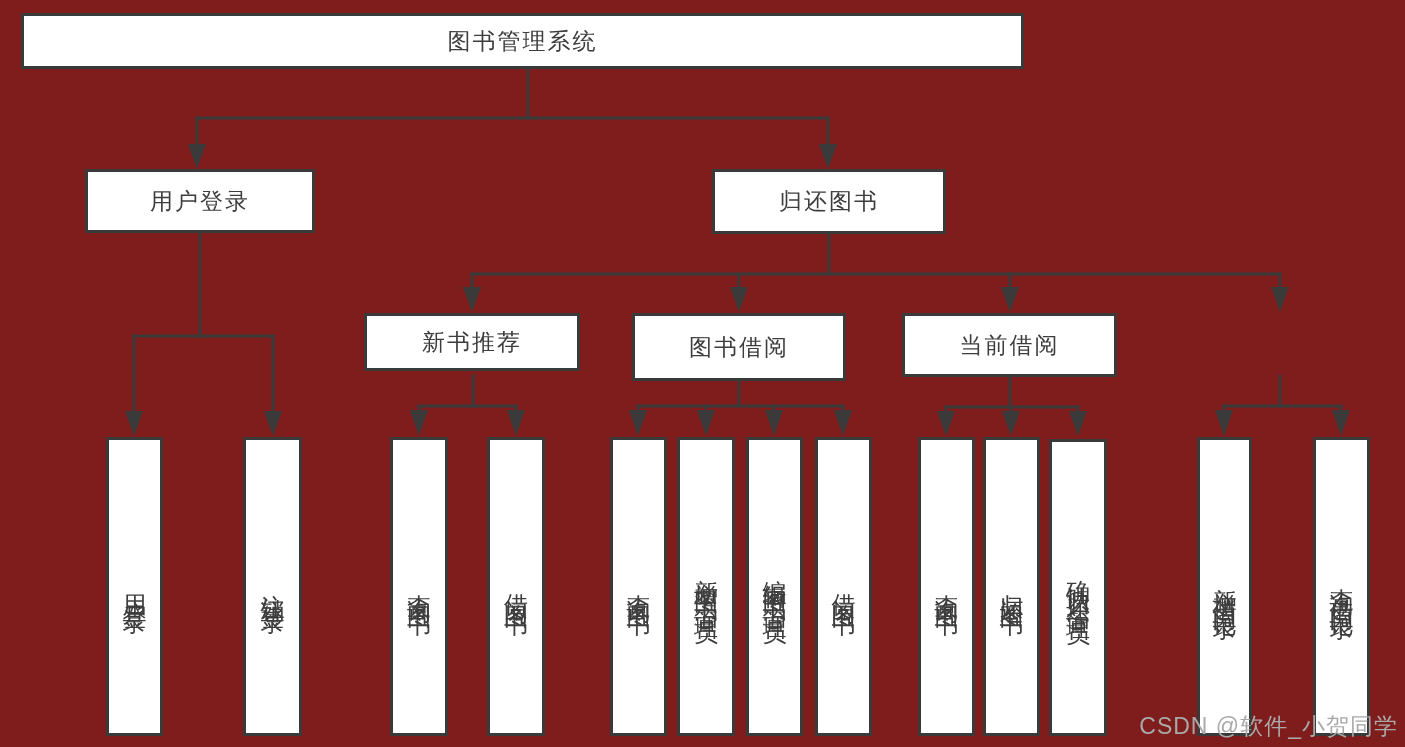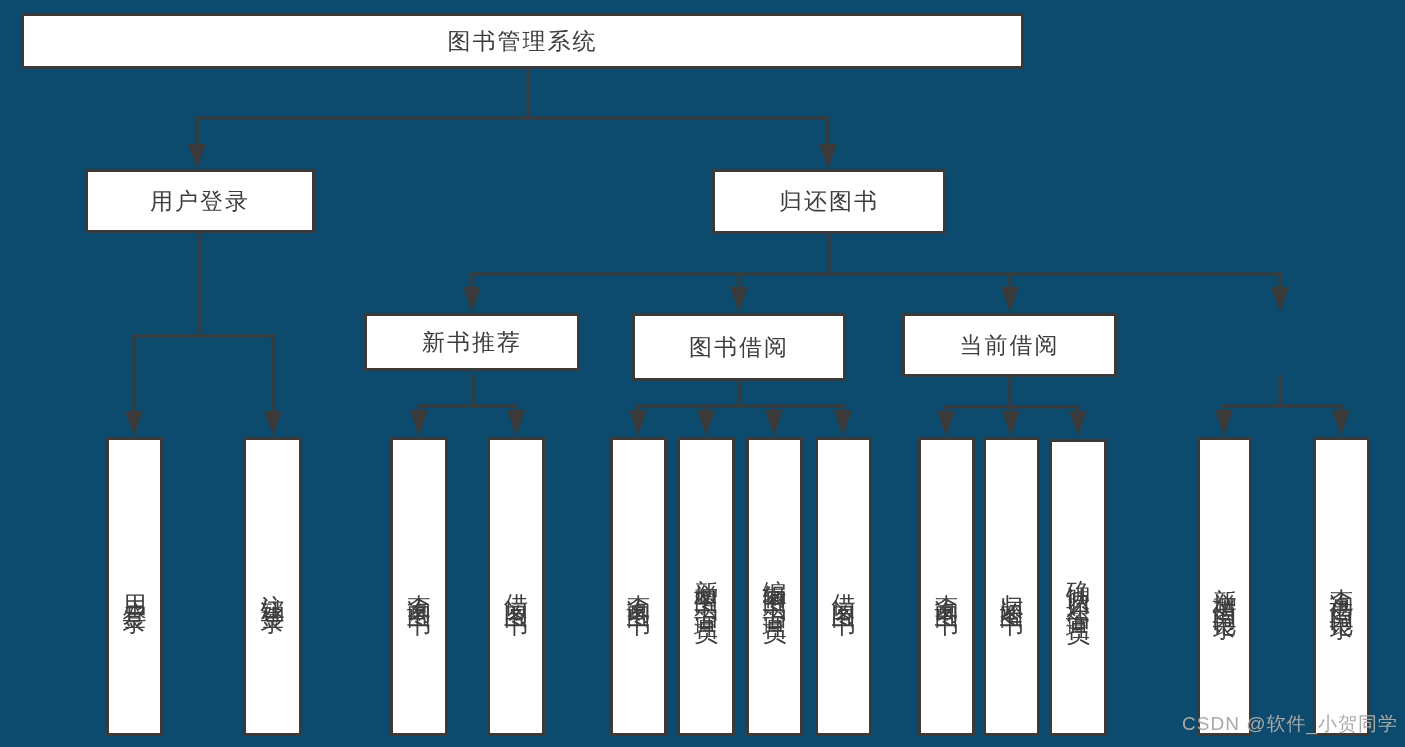--- a/index.html
+++ b/index.html
@@ -1,33 +1,33 @@
 <!DOCTYPE html>
 <html><head>
 <meta charset="utf-8">
 <style>
   html,body{margin:0;padding:0;background:#ffffff;}
   #canvas{
-    position:relative;width:1405px;height:747px;background:#0c4a6e;overflow:hidden;
+    position:relative;width:1405px;height:747px;background:#7f1d1d;overflow:hidden;
     font-family:"Liberation Sans","DejaVu Sans",sans-serif;
   }
   .node{
     position:absolute;background:#ffffff;border:3px solid #3a3a3a;box-sizing:border-box;
     display:flex;align-items:center;justify-content:center;
     color:#3d3d3d;
   }
   .h{font-size:23px;letter-spacing:2px;white-space:nowrap;}
   .v{
     writing-mode:vertical-rl;text-orientation:mixed;
     font-size:24px;letter-spacing:6px;line-height:1;
   }
   #connectors{position:absolute;left:0;top:0;pointer-events:none;}
   #watermark{
     position:absolute;top:711px;right:7px;
-    font-size:19px;letter-spacing:1px;color:#a9a9a9;white-space:nowrap;
+    font-size:23px;letter-spacing:1px;color:#a9a9a9;white-space:nowrap;
   }
 </style>
 </head>
 <body>
 
 <div id="canvas">
 
   <svg id="connectors" width="1405" height="747" viewBox="0 0 1405 747" stroke="#3a3a3a" stroke-width="3" fill="#3a3a3a" stroke-linecap="square">
 
     <g>

